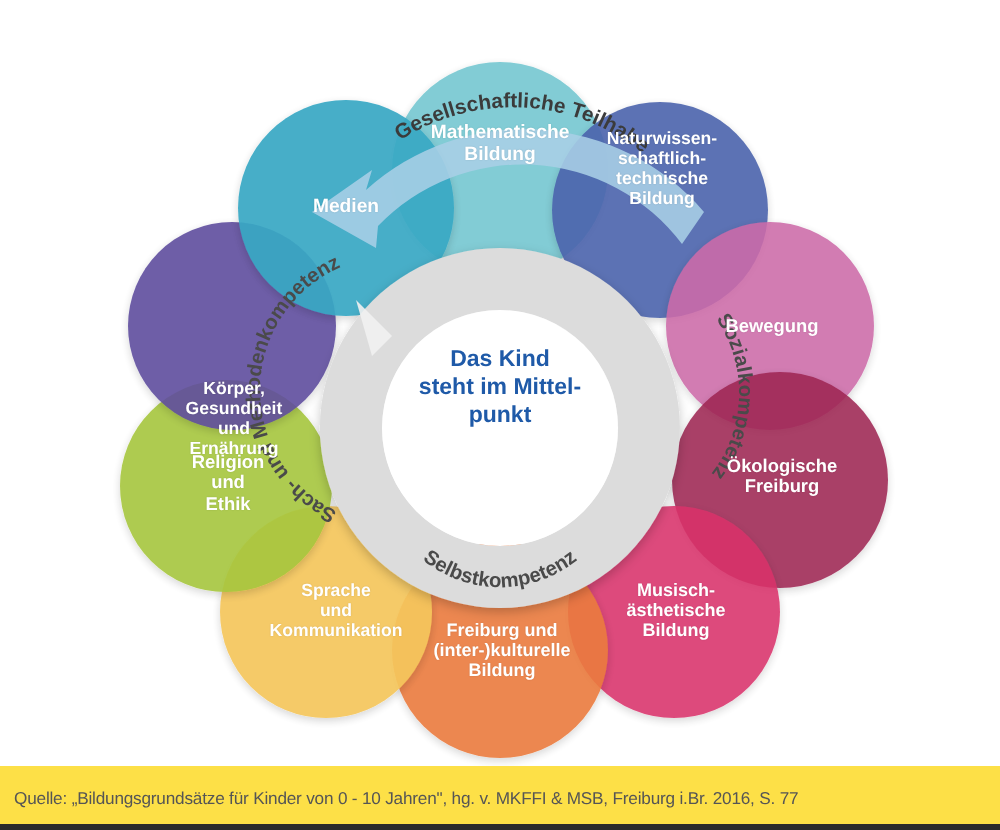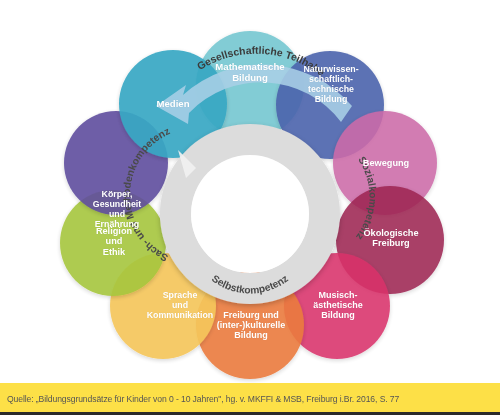--- a/index.html
+++ b/index.html
@@ -173,34 +173,37 @@
 Freiburg</div>
 
   <div class="petal-label" style="left:292px; top:290px; width:92px; font-size:9.0px;">Musisch-
 ästhetische
 Bildung</div>
 
   <div class="petal-label" style="left:194px; top:310px; width:114px; font-size:9.0px;">Freiburg und
 (inter-)kulturelle
 Bildung</div>
 
-  <div class="petal-label" style="left:124px; top:291px; width:112px; font-size:8.8px;">Sprache
+  <div class="petal-label" style="left:112px; top:291px; width:112px; font-size:8.8px;">Sprache
 und
 Kommunikation</div>
 
   <div class="petal-label" style="left:72px; top:226px; width:84px; font-size:9.2px;">Religion
 und
 Ethik</div>
 
   <div class="petal-label" style="left:74px; top:150px; width:86px; font-size:8.8px;margin-top:40px;">Körper,
 Gesundheit
 und
 Ernährung</div>
 
   <div class="petal-label" style="left:131px; top:99px; width:84px; font-size:9.6px;">Medien</div>
 
+  <div id="center-label">Das Kind
+steht im Mittel-
+punkt</div>
 </div>
 
 <div id="caption-bar">
   <div id="caption-text">Quelle: „Bildungsgrundsätze für Kinder von 0 - 10 Jahren", hg. v. MKFFI &amp; MSB, Freiburg i.Br. 2016, S. 77</div>
 </div>
 
 <div id="bottom-rule"></div>
 
 </body></html>

